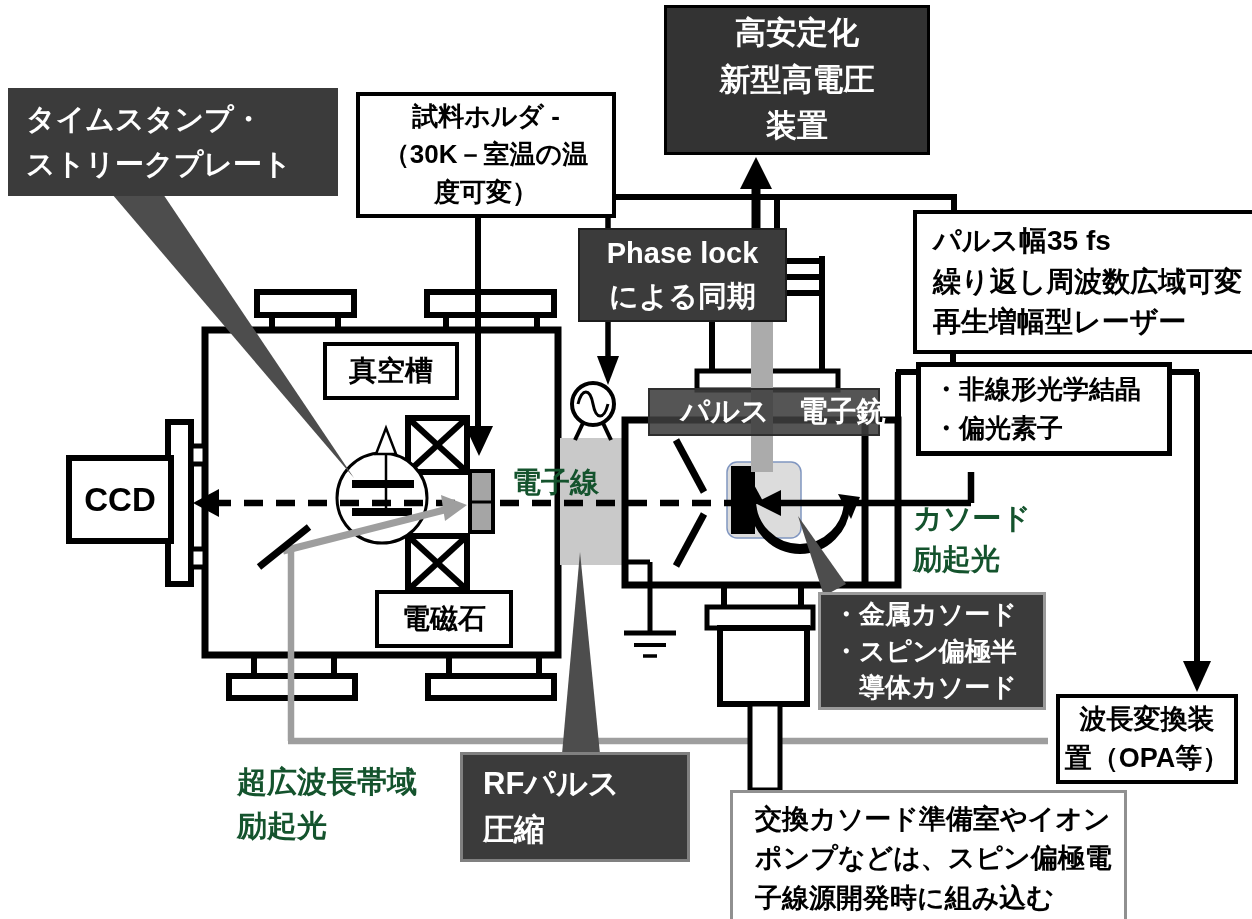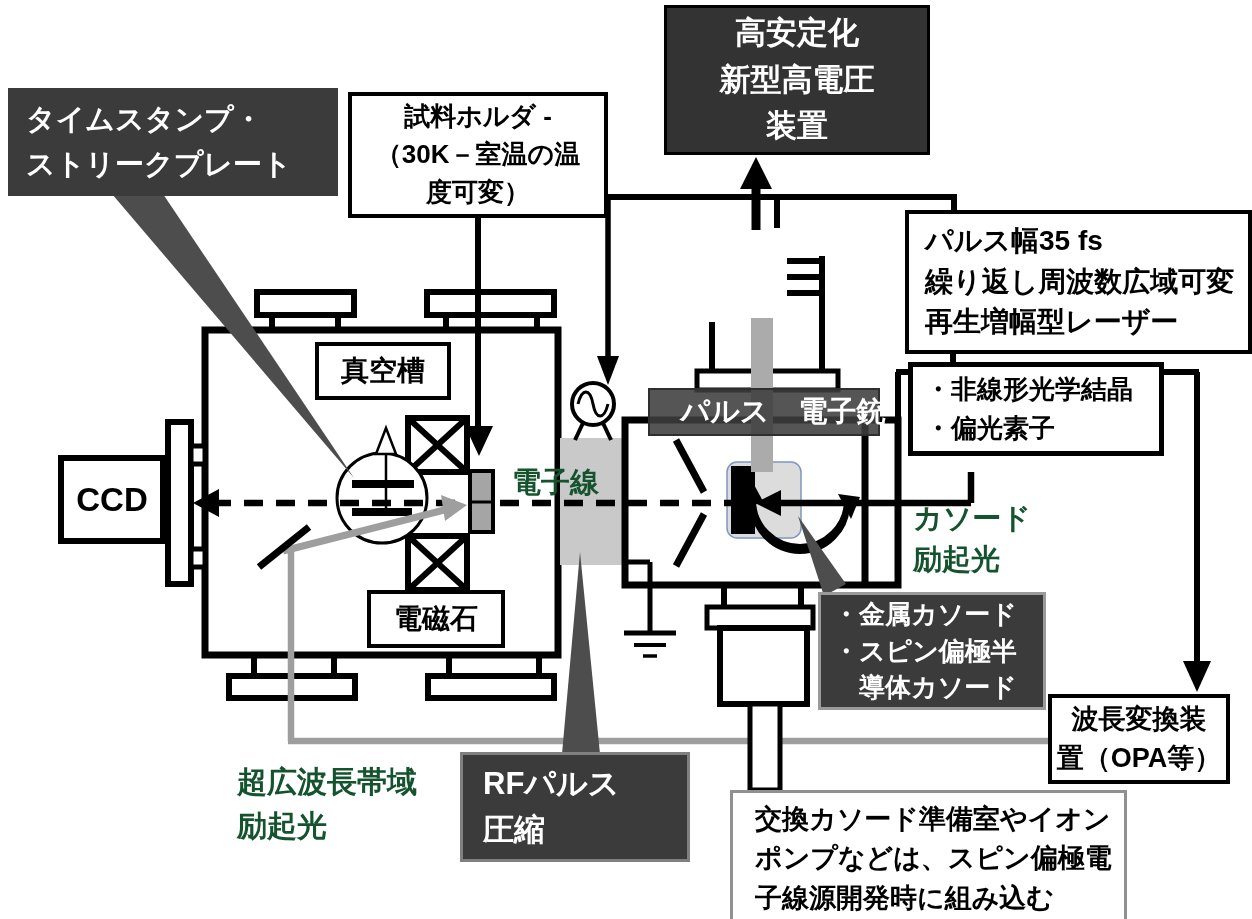--- a/index.html
+++ b/index.html
@@ -1,21 +1,21 @@
 <!DOCTYPE html>
 <html><head>
 <meta charset="utf-8">
 <style>
   html,body{margin:0;padding:0;background:#fff;}
   #canvas{position:relative;width:1252px;height:919px;background:#fff;overflow:hidden;
           font-family:"Liberation Sans","DejaVu Sans",sans-serif;color:#000;}
   #art{position:absolute;left:0;top:0;}
   .abs{position:absolute;box-sizing:border-box;}
   .darkbox{background:#3b3b3b;color:#fff;font-weight:bold;}
-  .whitebox{background:#fff;color:#000;font-weight:bold;}
+  .whitebox{background:#fff;color:#000;font-weight:bold;margin-left:8px;}
   .ctr{display:flex;flex-direction:column;justify-content:center;align-items:center;text-align:center;}
   .lft{display:flex;flex-direction:column;justify-content:center;align-items:flex-start;text-align:left;}
   .plain{font-weight:bold;color:#14532d;line-height:1.42;}
   .ln{white-space:nowrap;}
 </style>
 </head>
 <body>
 
 <div id="canvas">
 
@@ -164,20 +164,24 @@
   <div class="ln">（30K－室温の温</div>
   <div class="ln">度可変）</div>
 </div>
 
 <div class="abs darkbox ctr" style="left:664px;top:5px;width:266px;height:150px;border:3px solid #000;background:#333;font-size:31px;line-height:1.5;">
   <div class="ln">高安定化</div>
   <div class="ln">新型高電圧</div>
   <div class="ln">装置</div>
 </div>
 
+<div class="abs darkbox ctr" style="left:578px;top:228px;width:209px;height:94px;border:2px solid #1c1c1c;font-size:29px;line-height:1.5;">
+  <div class="ln">Phase lock</div>
+  <div class="ln">による同期</div>
+</div>
 
 <div class="abs whitebox lft" style="left:905px;top:210px;width:347px;height:144px;border:4px solid #000;padding-left:16px;font-size:28px;line-height:1.45;">
   <div class="ln">パルス幅35 fs</div>
   <div class="ln">繰り返し周波数広域可変</div>
   <div class="ln">再生増幅型レーザー</div>
 </div>
 
 <div class="abs ctr" style="left:648px;top:388px;width:232px;height:48px;background:rgba(62,62,62,0.88);border:2px solid #2e2e2e;color:#fff;font-weight:bold;font-size:29px;padding-left:38px;">
   <div class="ln">パルス　電子銃</div>
 </div>

